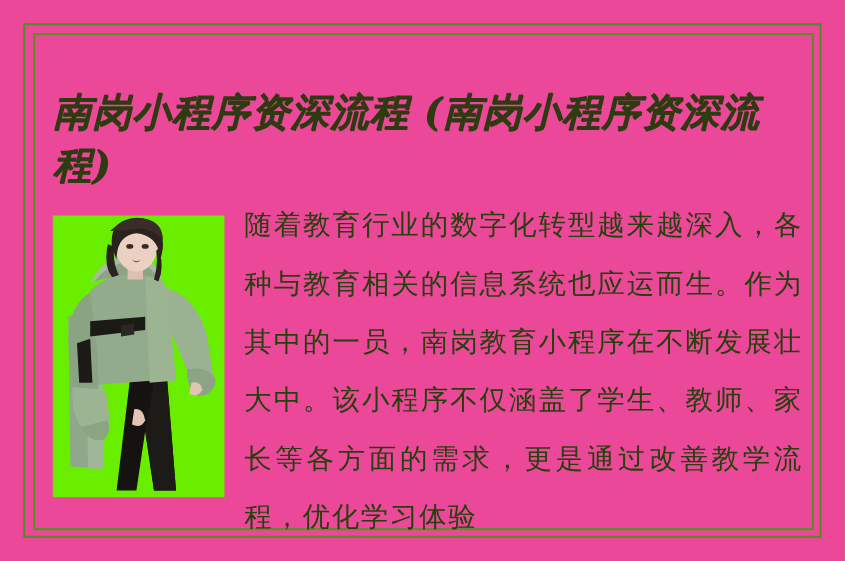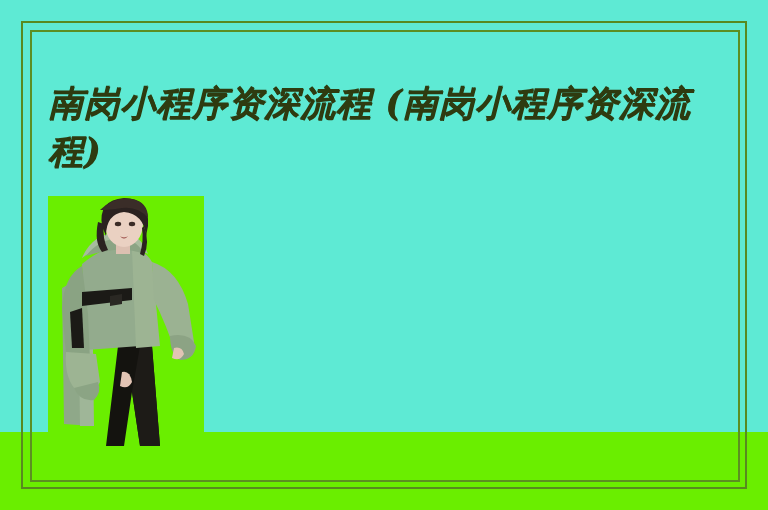--- a/index.html
+++ b/index.html
@@ -12,22 +12,22 @@
     overflow: hidden;
     background: #6aee00;
     font-family: "Liberation Sans", sans-serif;
   }
 
   #article-card {
     position: absolute;
     left: 0;
     top: 0;
     width: 768px;
-    height: 432px;
-    background: #5eead4;
+    height: 510px;
+    background: #ec4899;
   }
 
   
   .frame-outer {
     position: absolute;
     left: 21px;
     top: 21px;
     width: 726px;
     height: 468px;
     border: 2px solid #588a20;
@@ -140,14 +140,15 @@
 
       <ellipse cx="70" cy="28" rx="3.2" ry="2.2" fill="#3a2b26"></ellipse>
       <ellipse cx="84" cy="28" rx="3.2" ry="2.2" fill="#3a2b26"></ellipse>
       <path d="M72 40 Q76 43 80 40 Q76 45 72 40 Z" fill="#8e3a36"></path>
 
       <path d="M126 152 Q134 150 136 158 Q132 166 124 162 Z" fill="#e2c4b4"></path>
       <path d="M74 176 Q82 174 84 186 Q80 194 72 190 Z" fill="#e2c4b4"></path>
     </svg>
   </div>
 
+  <div id="article-body">随着教育行业的数字化转型越来越深入，各种与教育相关的信息系统也应运而生。作为其中的一员，南岗教育小程序在不断发展壮大中。该小程序不仅涵盖了学生、教师、家长等各方面的需求，更是通过改善教学流程，优化学习体验</div>
 
 </div>
 
 </body></html>

